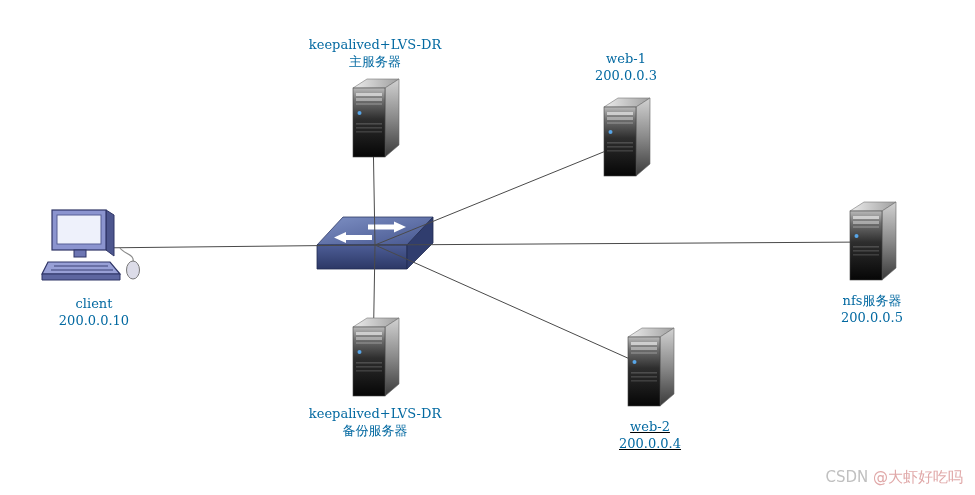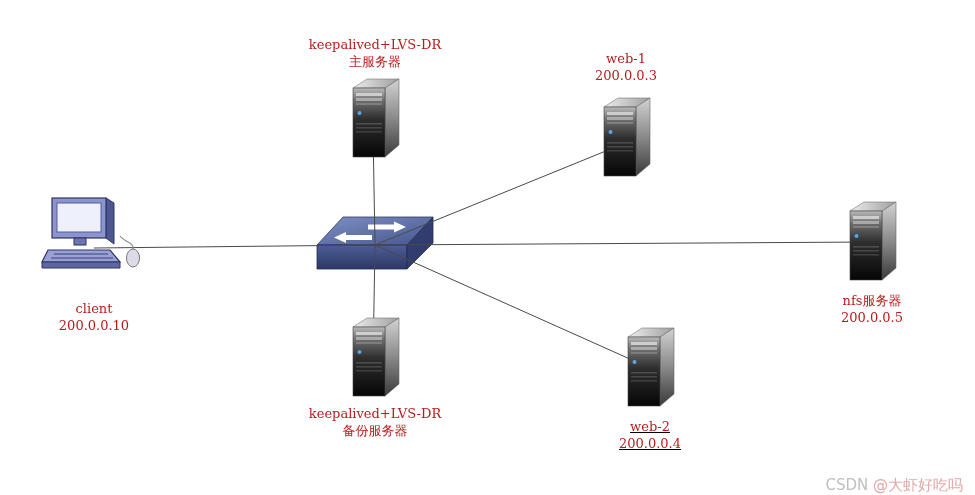--- a/index.html
+++ b/index.html
@@ -3,40 +3,40 @@
 <meta charset="utf-8">
 <style>
   html,body{margin:0;padding:0;background:#ffffff;}
   .canvas{
     position:relative;width:975px;height:495px;background:#ffffff;overflow:hidden;
     font-family:"DejaVu Serif","Liberation Serif",serif;
   }
   .defs-svg{position:absolute;width:0;height:0;overflow:hidden;}
   .lines-layer{position:absolute;left:0;top:0;width:975px;height:495px;z-index:2;pointer-events:none;}
   .node{position:absolute;display:flex;flex-direction:column;align-items:center;z-index:3;}
-  .lbl{font-size:13px;line-height:17px;color:#b91c1c;text-align:center;white-space:nowrap;}
+  .lbl{font-size:13px;line-height:17px;color:#0369a1;text-align:center;white-space:nowrap;}
   .icon-server{width:64px;height:84px;display:block;}
   .icon-client{width:108px;height:88px;display:block;}
   .icon-switch{width:118px;height:67px;display:block;}
   #node-master{left:292px;top:36px;width:166px;}
   #node-master .icon-wrap{margin-top:7px;}
   #node-web1{left:544px;top:50px;width:164px;}
   #node-web1 .icon-wrap{margin-top:12px;}
   #node-nfs{left:800px;top:200px;width:144px;}
   #node-nfs .labels{margin-top:8px;}
   #node-backup{left:292px;top:316px;width:166px;}
   #node-backup .labels{margin-top:5px;}
   #node-web2{left:568px;top:326px;width:164px;text-decoration:underline;}
   #node-web2 .labels{margin-top:8px;}
-  #node-client{left:24px;top:192px;width:140px;gap:17px;}
+  #node-client{left:24px;top:204px;width:140px;}
   #node-client .labels{margin-top:3px;}
   #node-switch{left:316px;top:212px;z-index:1;}
   .annotation{position:absolute;left:190px;top:174px;width:136px;z-index:4;text-align:center;}
   .watermark{
-    position:absolute;right:12px;bottom:0;z-index:5;
+    position:absolute;right:12px;bottom:8px;z-index:5;
     font-size:15px;font-family:"DejaVu Sans","Liberation Sans",sans-serif;
   }
   .watermark .brand{color:#c0c0c0;}
   .watermark .user{color:#e0a8a8;}
 </style>
 </head>
 <body>
 
 <div class="canvas">
 

